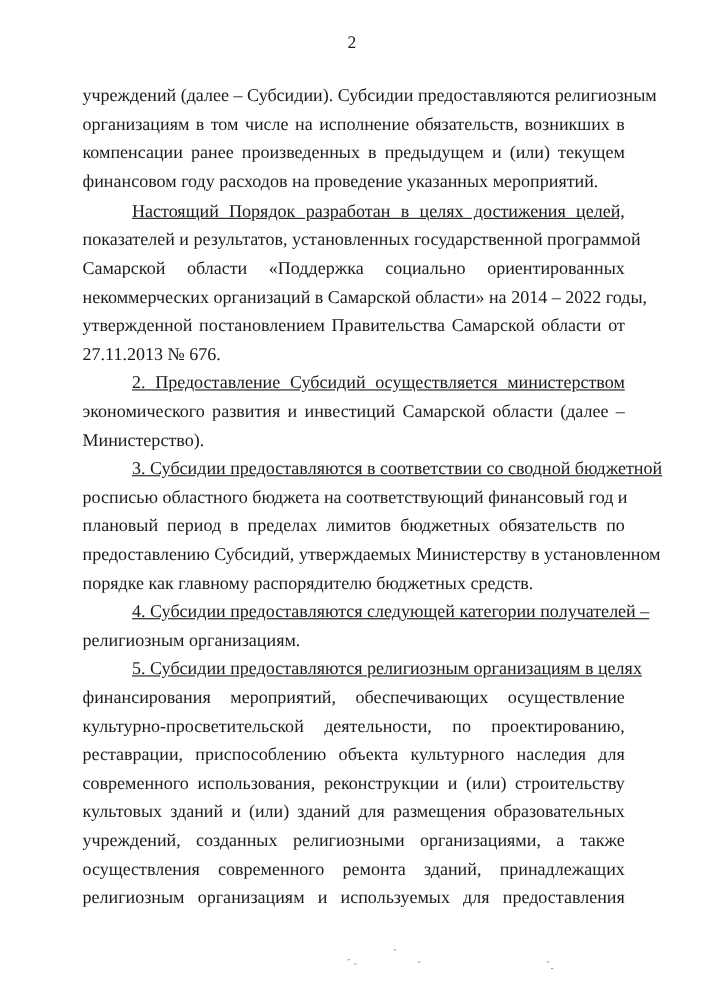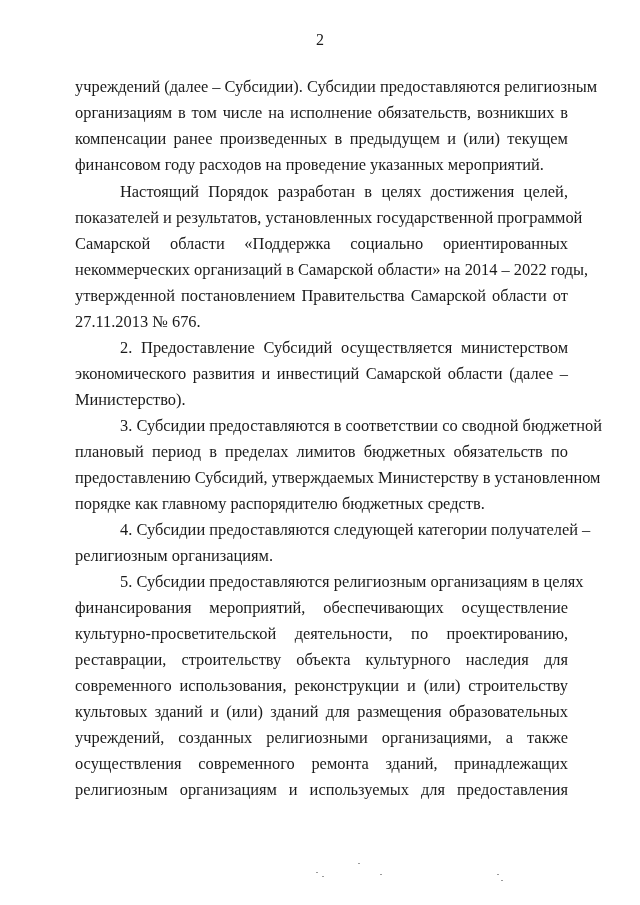--- a/index.html
+++ b/index.html
@@ -38,20 +38,21 @@
       white-space: nowrap;
       text-align: justify;
       text-align-last: justify;
     }
     .line.last {
       text-align: center;
       text-align-last: left;
     }
     .line.indent {
       padding-left: 45px;
+      text-decoration: underline;
     }
     .scan-dot {
       position: absolute;
       background: #9a9a9a;
       width: 2px;
       height: 1px;
     }
   </style>
 </head>
 <body>
@@ -79,35 +80,36 @@
     </div>
 
     <div>
       <span class="line indent">2. Предоставление Субсидий осуществляется министерством</span>
       <span class="line">экономического развития и инвестиций Самарской области (далее –</span>
       <span class="line last">Министерство).</span>
     </div>
 
     <div>
       <span class="line indent">3. Субсидии предоставляются в соответствии со сводной бюджетной</span>
+      <span class="line">росписью областного бюджета на соответствующий финансовый год и</span>
       <span class="line">плановый период в пределах лимитов бюджетных обязательств по</span>
       <span class="line">предоставлению Субсидий, утверждаемых Министерству в установленном</span>
       <span class="line last">порядке как главному распорядителю бюджетных средств.</span>
     </div>
 
     <div>
       <span class="line indent">4. Субсидии предоставляются следующей категории получателей –</span>
       <span class="line last">религиозным организациям.</span>
     </div>
 
     <div>
       <span class="line indent">5. Субсидии предоставляются религиозным организациям в целях</span>
       <span class="line">финансирования мероприятий, обеспечивающих осуществление</span>
       <span class="line">культурно-просветительской деятельности, по проектированию,</span>
-      <span class="line">реставрации, строительству объекта культурного наследия для</span>
+      <span class="line">реставрации, приспособлению объекта культурного наследия для</span>
       <span class="line">современного использования, реконструкции и (или) строительству</span>
       <span class="line">культовых зданий и (или) зданий для размещения образовательных</span>
       <span class="line">учреждений, созданных религиозными организациями, а также</span>
       <span class="line">осуществления современного ремонта зданий, принадлежащих</span>
       <span class="line">религиозным организациям и используемых для предоставления</span>
     </div>
 
   </div>
 
   <span class="scan-dot" style="left:316px; top:872px;"></span>

